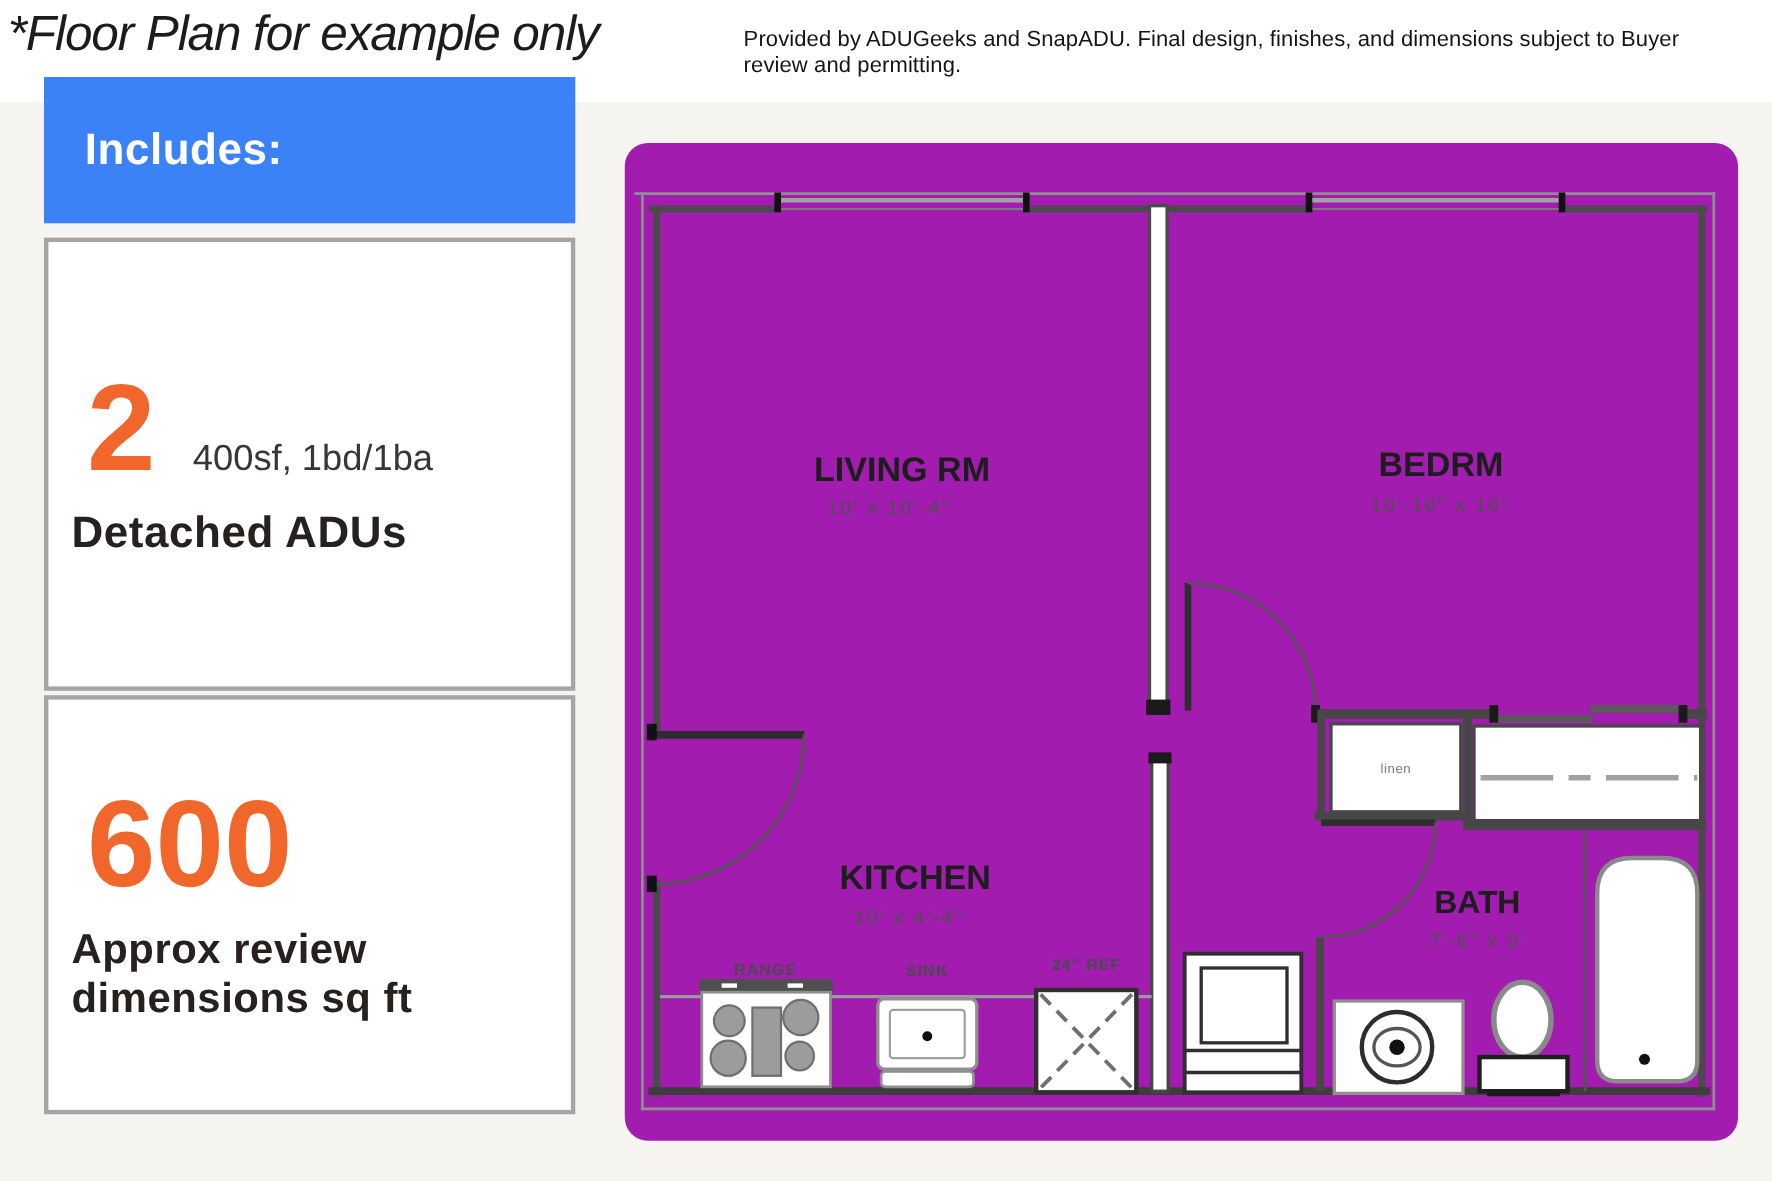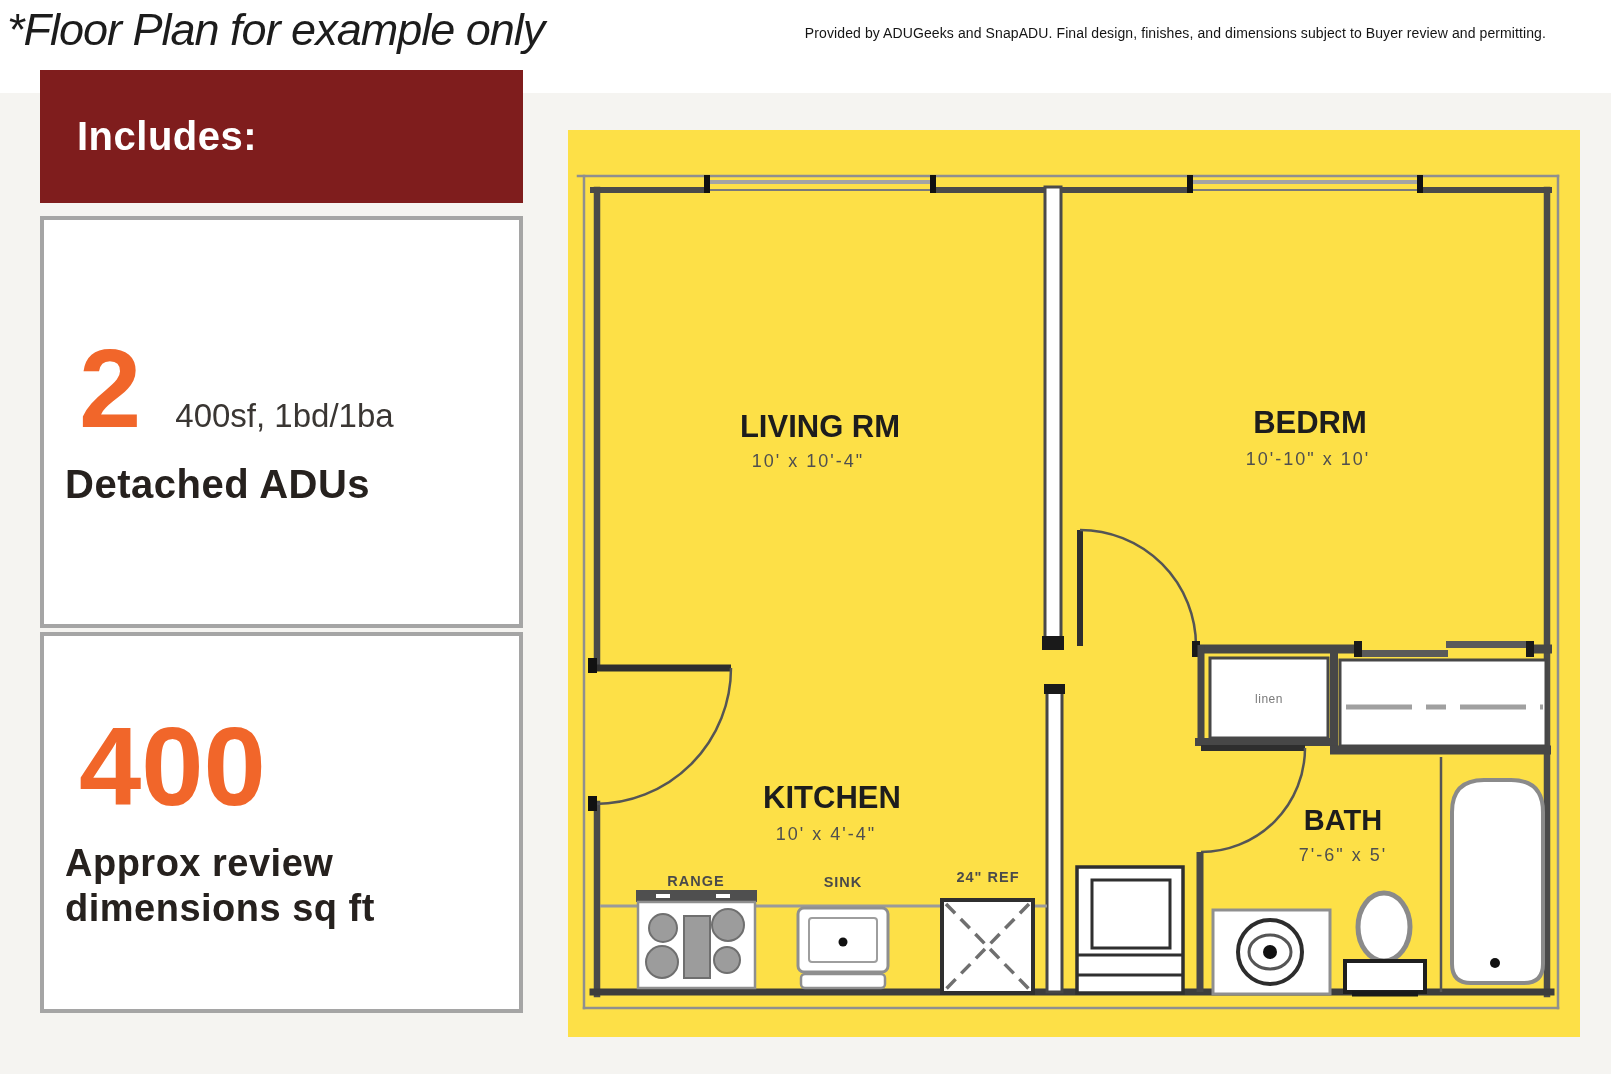--- a/index.html
+++ b/index.html
@@ -11,25 +11,25 @@
     position:absolute;left:0;top:93px;width:1611px;height:981px;
     background:#f5f4f1;
   }
   .page-title{
     position:absolute;left:7px;top:4px;width:620px;
     font-size:45px;font-style:italic;font-weight:400;color:#1c1c1c;
     letter-spacing:-1px;white-space:nowrap;
   }
   .disclaimer{
     position:absolute;left:676px;top:25px;width:870px;
-    font-size:14px;font-weight:400;color:#141414;letter-spacing:0.1px;text-align:right;
+    font-size:20px;font-weight:400;color:#141414;letter-spacing:0.1px;
   }
   .includes-box{
     position:absolute;left:40px;top:70px;width:483px;height:133px;
-    background:#7f1d1d;display:flex;align-items:center;
+    background:#3b82f6;display:flex;align-items:center;
   }
   .includes-box .txt{
     color:#ffffff;font-size:40px;font-weight:700;padding-left:37px;letter-spacing:0.5px;
   }
   .card{
     position:absolute;left:40px;width:483px;background:#ffffff;
     border:4px solid #a5a5a5;box-sizing:border-box;
     display:flex;flex-direction:column;justify-content:center;
   }
   .card1{top:216px;height:412px;}
@@ -41,21 +41,21 @@
   .num-suffix{
     color:#3a3633;font-size:33px;font-weight:400;margin-left:36px;letter-spacing:0px;text-align:center;
   }
   .card-label{
     color:#26211e;font-size:40px;font-weight:700;letter-spacing:0.5px;
     padding-left:21px;margin-top:18px;line-height:1.18;
   }
   .card2 .big-num{letter-spacing:0px;}
   .card2 .card-label{font-size:38px;margin-top:20px;}
   .plan-box{
-    position:absolute;left:568px;top:130px;width:1012px;height:907px;background:#fde047;
+    position:absolute;left:568px;top:130px;width:1012px;height:907px;background:#a21caf;border-radius:21px;
   }
   .plan-box svg{position:absolute;left:0;top:0;}
   svg text{font-family:"Liberation Sans",sans-serif;}
   .room-name{font-size:31px;font-weight:700;fill:#1d1d1d;letter-spacing:0px;}
   .room-dims{font-size:18px;fill:#4f4f4f;letter-spacing:2px;}
   .fixture-label{font-size:14.5px;font-weight:700;fill:#4a4a4a;letter-spacing:1px;}
   .linen-label{font-size:12px;fill:#7a7a7a;letter-spacing:0.5px;}
 </style>
 </head>
 <body>
@@ -72,21 +72,21 @@
 <div class="card card1">
   <div class="num-row">
     <span class="big-num">2</span>
     <span class="num-suffix">400sf, 1bd/1ba</span>
   </div>
   <div class="card-label">Detached ADUs</div>
 </div>
 
 <div class="card card2">
   <div class="num-row">
-    <span class="big-num">400</span>
+    <span class="big-num">600</span>
   </div>
   <div class="card-label">
     <span>Approx review</span><br>
     <span>dimensions sq ft</span>
   </div>
 </div>
 
 <div class="plan-box">
 <svg width="1012" height="907" viewBox="0 0 1012 907">
 

